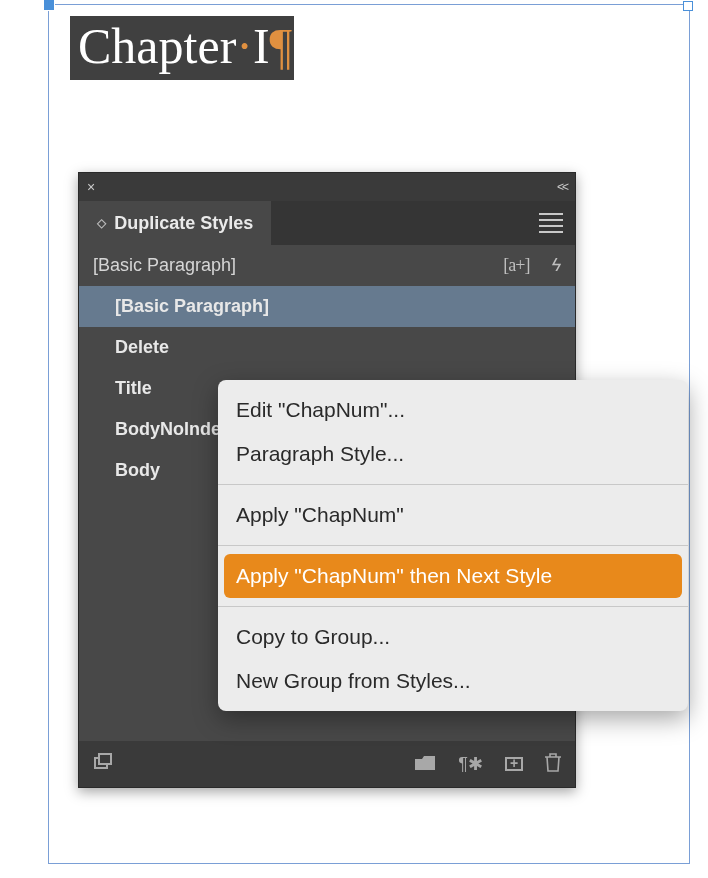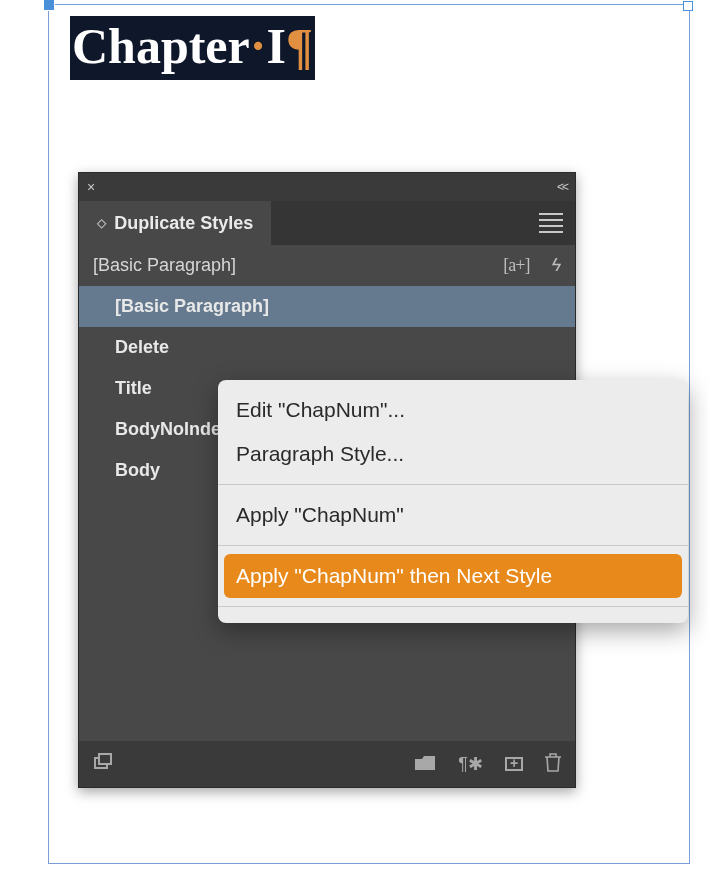--- a/index.html
+++ b/index.html
@@ -38,21 +38,21 @@
     }
     .doc-text {
       font-family: Georgia, "Times New Roman", serif;
       font-size: 50px;
       line-height: 1.2;
       color: #fff;
       position: absolute;
       top: 16px;
       left: 70px;
     }
-    .sel { background: #0f172a; display: inline-block; padding: 0 2px 4px 2px; font-weight: bold;}
+    .sel { background: #404040; display: inline-block; padding: 0 2px 4px 8px;}
     .hc-dot { color: #e09040; }
     .hc-pil { color: #e09040; }
     .hc-end { color: #5fa0d8; }
     .panel {
       position: absolute;
       top: 172px;
       left: 78px;
       width: 498px;
       background: #484848;
       border: 1px solid #2a2a2a;
@@ -230,13 +230,15 @@
 </div>
 
 <div class="context-menu" id="context-menu">
     <div class="cm-item">Edit "ChapNum"...</div>
     <div class="cm-item">Paragraph Style...</div>
     <div class="cm-sep"></div>
     <div class="cm-item">Apply "ChapNum"</div>
     <div class="cm-sep"></div>
     <div class="cm-item hover">Apply "ChapNum" then Next Style</div>
     <div class="cm-sep"></div>
+    <div class="cm-item">Copy to Group...</div>
+    <div class="cm-item">New Group from Styles...</div>
   </div>
 
 </body></html>

